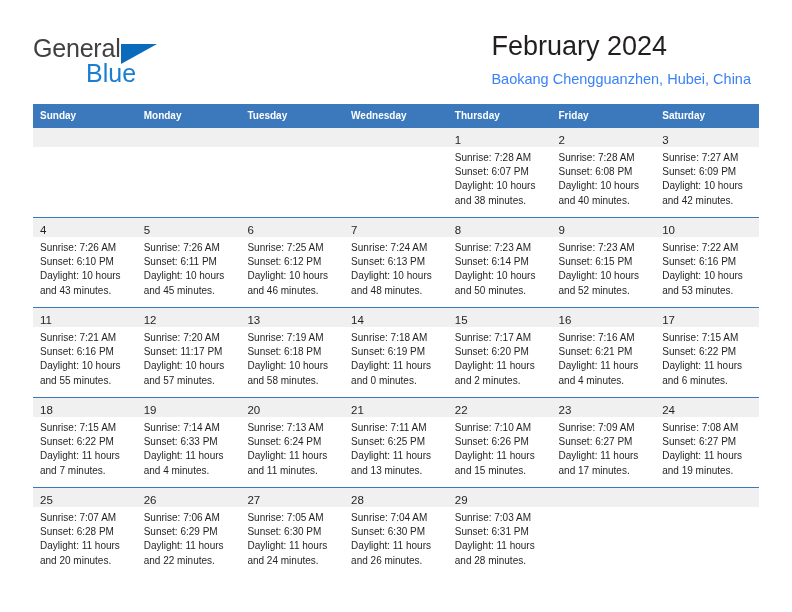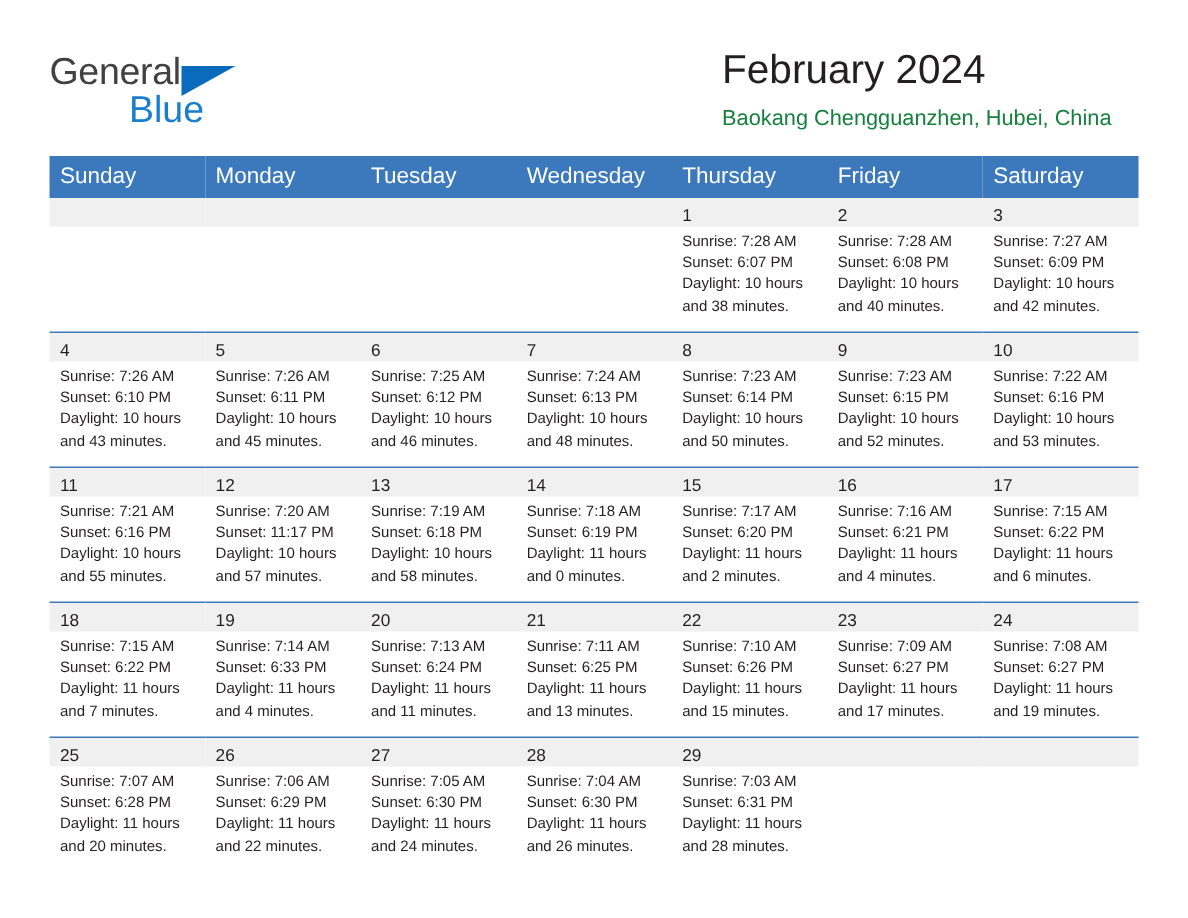--- a/index.html
+++ b/index.html
@@ -19,21 +19,21 @@
     width: 792px;
     height: 612px;
     box-sizing: border-box;
   }
 
   
   .top {
     position: absolute;
     left: 33px;
     top: 30px;
-    right: 51px;
+    right: 41px;
     height: 68px;
   }
   .logo {
     position: absolute;
     left: 0;
     top: 4px;
     width: 200px;
     height: 56px;
   }
   .logo-general {
@@ -68,43 +68,43 @@
     top: 0;
   }
   .cal-title {
     font-size: 27px;
     color: #231f20;
     line-height: 32px;
     white-space: nowrap;
   }
   .cal-sub {
     font-size: 14.5px;
-    color: #15803d;
+    color: #3b82f6;
     line-height: 20px;
     margin-top: 7px;
     white-space: nowrap;
   }
 
   
   .calendar {
     position: absolute;
     left: 33px;
     top: 104px;
     width: 726px;
   }
   table.cal {
     border-collapse: collapse;
     width: 726px;
     table-layout: fixed;
   }
   table.cal th {
     background: #3b78bc;
     color: #ffffff;
-    font-size: 15px;
-    font-weight: normal;
+    font-size: 10px;
+    font-weight: bold;
     text-align: left;
     padding: 5px 0 6px 7px;
     height: 13px;
     border: none;
   }
   table.cal td {
     vertical-align: top;
     padding: 0;
     border-top: 1.6px solid #3b78bc;
     background: #ffffff;

